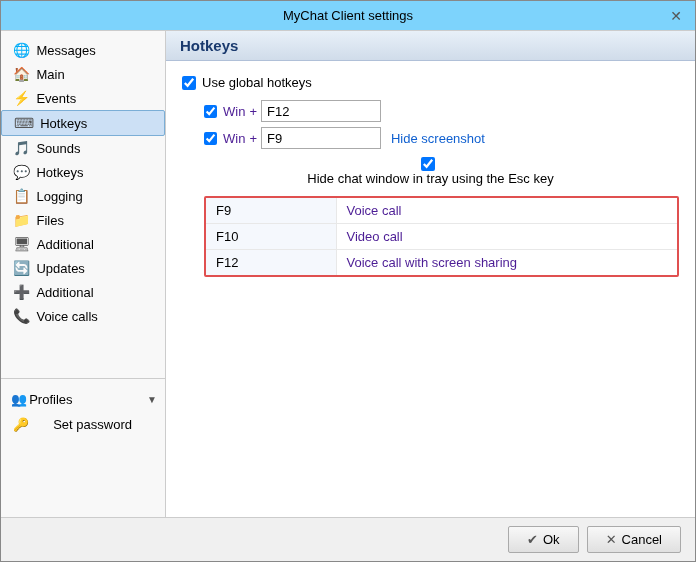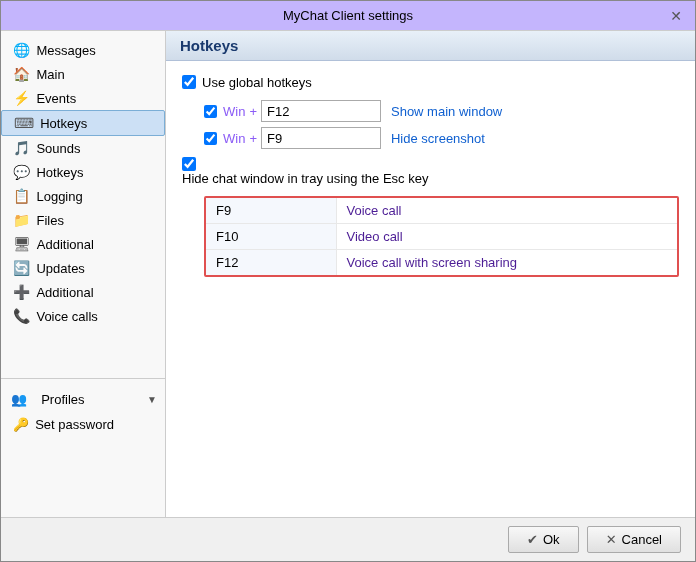--- a/index.html
+++ b/index.html
@@ -16,21 +16,21 @@
     .window {
       width: 696px;
       height: 562px;
       background: #f0f0f0;
       border: 1px solid #888;
       box-shadow: 2px 2px 8px rgba(0,0,0,0.4);
       display: flex;
       flex-direction: column;
     }
     .title-bar {
-      background: #c4b5fd;
+      background: #7dd3fc;
       border-bottom: 1px solid #ccc;
       padding: 6px 10px;
       display: flex;
       align-items: center;
       justify-content: space-between;
       height: 30px;
     }
     .title-bar-text {
       flex: 1;
       text-align: center;
@@ -106,21 +106,21 @@
       font-weight: bold;
       color: #1a3a6e;
       border-bottom: 1px solid #b0c0d8;
     }
     .panel-body {
       padding: 14px 16px;
       flex: 1;
     }
     .checkbox-row {
       display: flex;
-      align-items: flex-start;
+      align-items: center;
       margin-bottom: 10px;
       font-size: 13px;
     }
     .checkbox-row input[type=checkbox] {
       margin-right: 6px;
       width: 14px;
       height: 14px;
     }
     .hotkey-row {
       display: flex;
@@ -128,21 +128,21 @@
       margin: 5px 0 5px 22px;
     }
     .hotkey-row input[type=checkbox] {
       margin-right: 6px;
       width: 13px;
       height: 13px;
     }
     .hotkey-row .label-text {
       margin-right: 4px;
       font-size: 13px;
-      color: #8b5cf6;
+      color: #4c1d95;
     }
     .hotkey-input {
       width: 120px;
       height: 22px;
       border: 1px solid #aaa;
       background: #fff;
       padding: 2px 5px;
       font-size: 13px;
       margin-right: 10px;
     }
@@ -278,47 +278,46 @@
           <span class="icon">📞</span>
           <span>Voice calls</span>
         </div>
       </div>
 
       <div style="flex:1; min-height:50px;"></div>
 
       <div class="sidebar-bottom">
         <div class="profiles-row">
           <span class="icon">👥</span>
-          <span style="margin-left:14px;">Profiles</span>
+          <span style="margin-left:2px;">Profiles</span>
           <span class="profiles-chevron">▼</span>
         </div>
         <div class="set-password-row">
           <span class="icon">🔑</span>
-          <span style="margin-left:6px;">Set password</span>
+          <span style="margin-left:24px;">Set password</span>
         </div>
       </div>
     </div>
 
     <div class="main-panel">
       <div class="panel-header">
         <span>Hotkeys</span>
       </div>
       <div class="panel-body">
 
         <div class="checkbox-row">
           <input type="checkbox" checked="" style="">
           <span>Use global hotkeys</span>
         </div>
 
         <div class="hotkey-row">
           <input type="checkbox" checked="" style="">
           <span class="label-text">Win</span>
           <span class="label-text">+</span>
           <input type="text" class="hotkey-input" value="F12" style="">
-          <span class="hotkey-action">Show main window</span>
         </div>
 
         <div class="hotkey-row">
           <input type="checkbox" checked="" style="">
           <span class="label-text">Win</span>
           <span class="label-text">+</span>
           <input type="text" class="hotkey-input" value="F9" style="">
           <span class="hotkey-action">Hide screenshot</span>
         </div>
 

